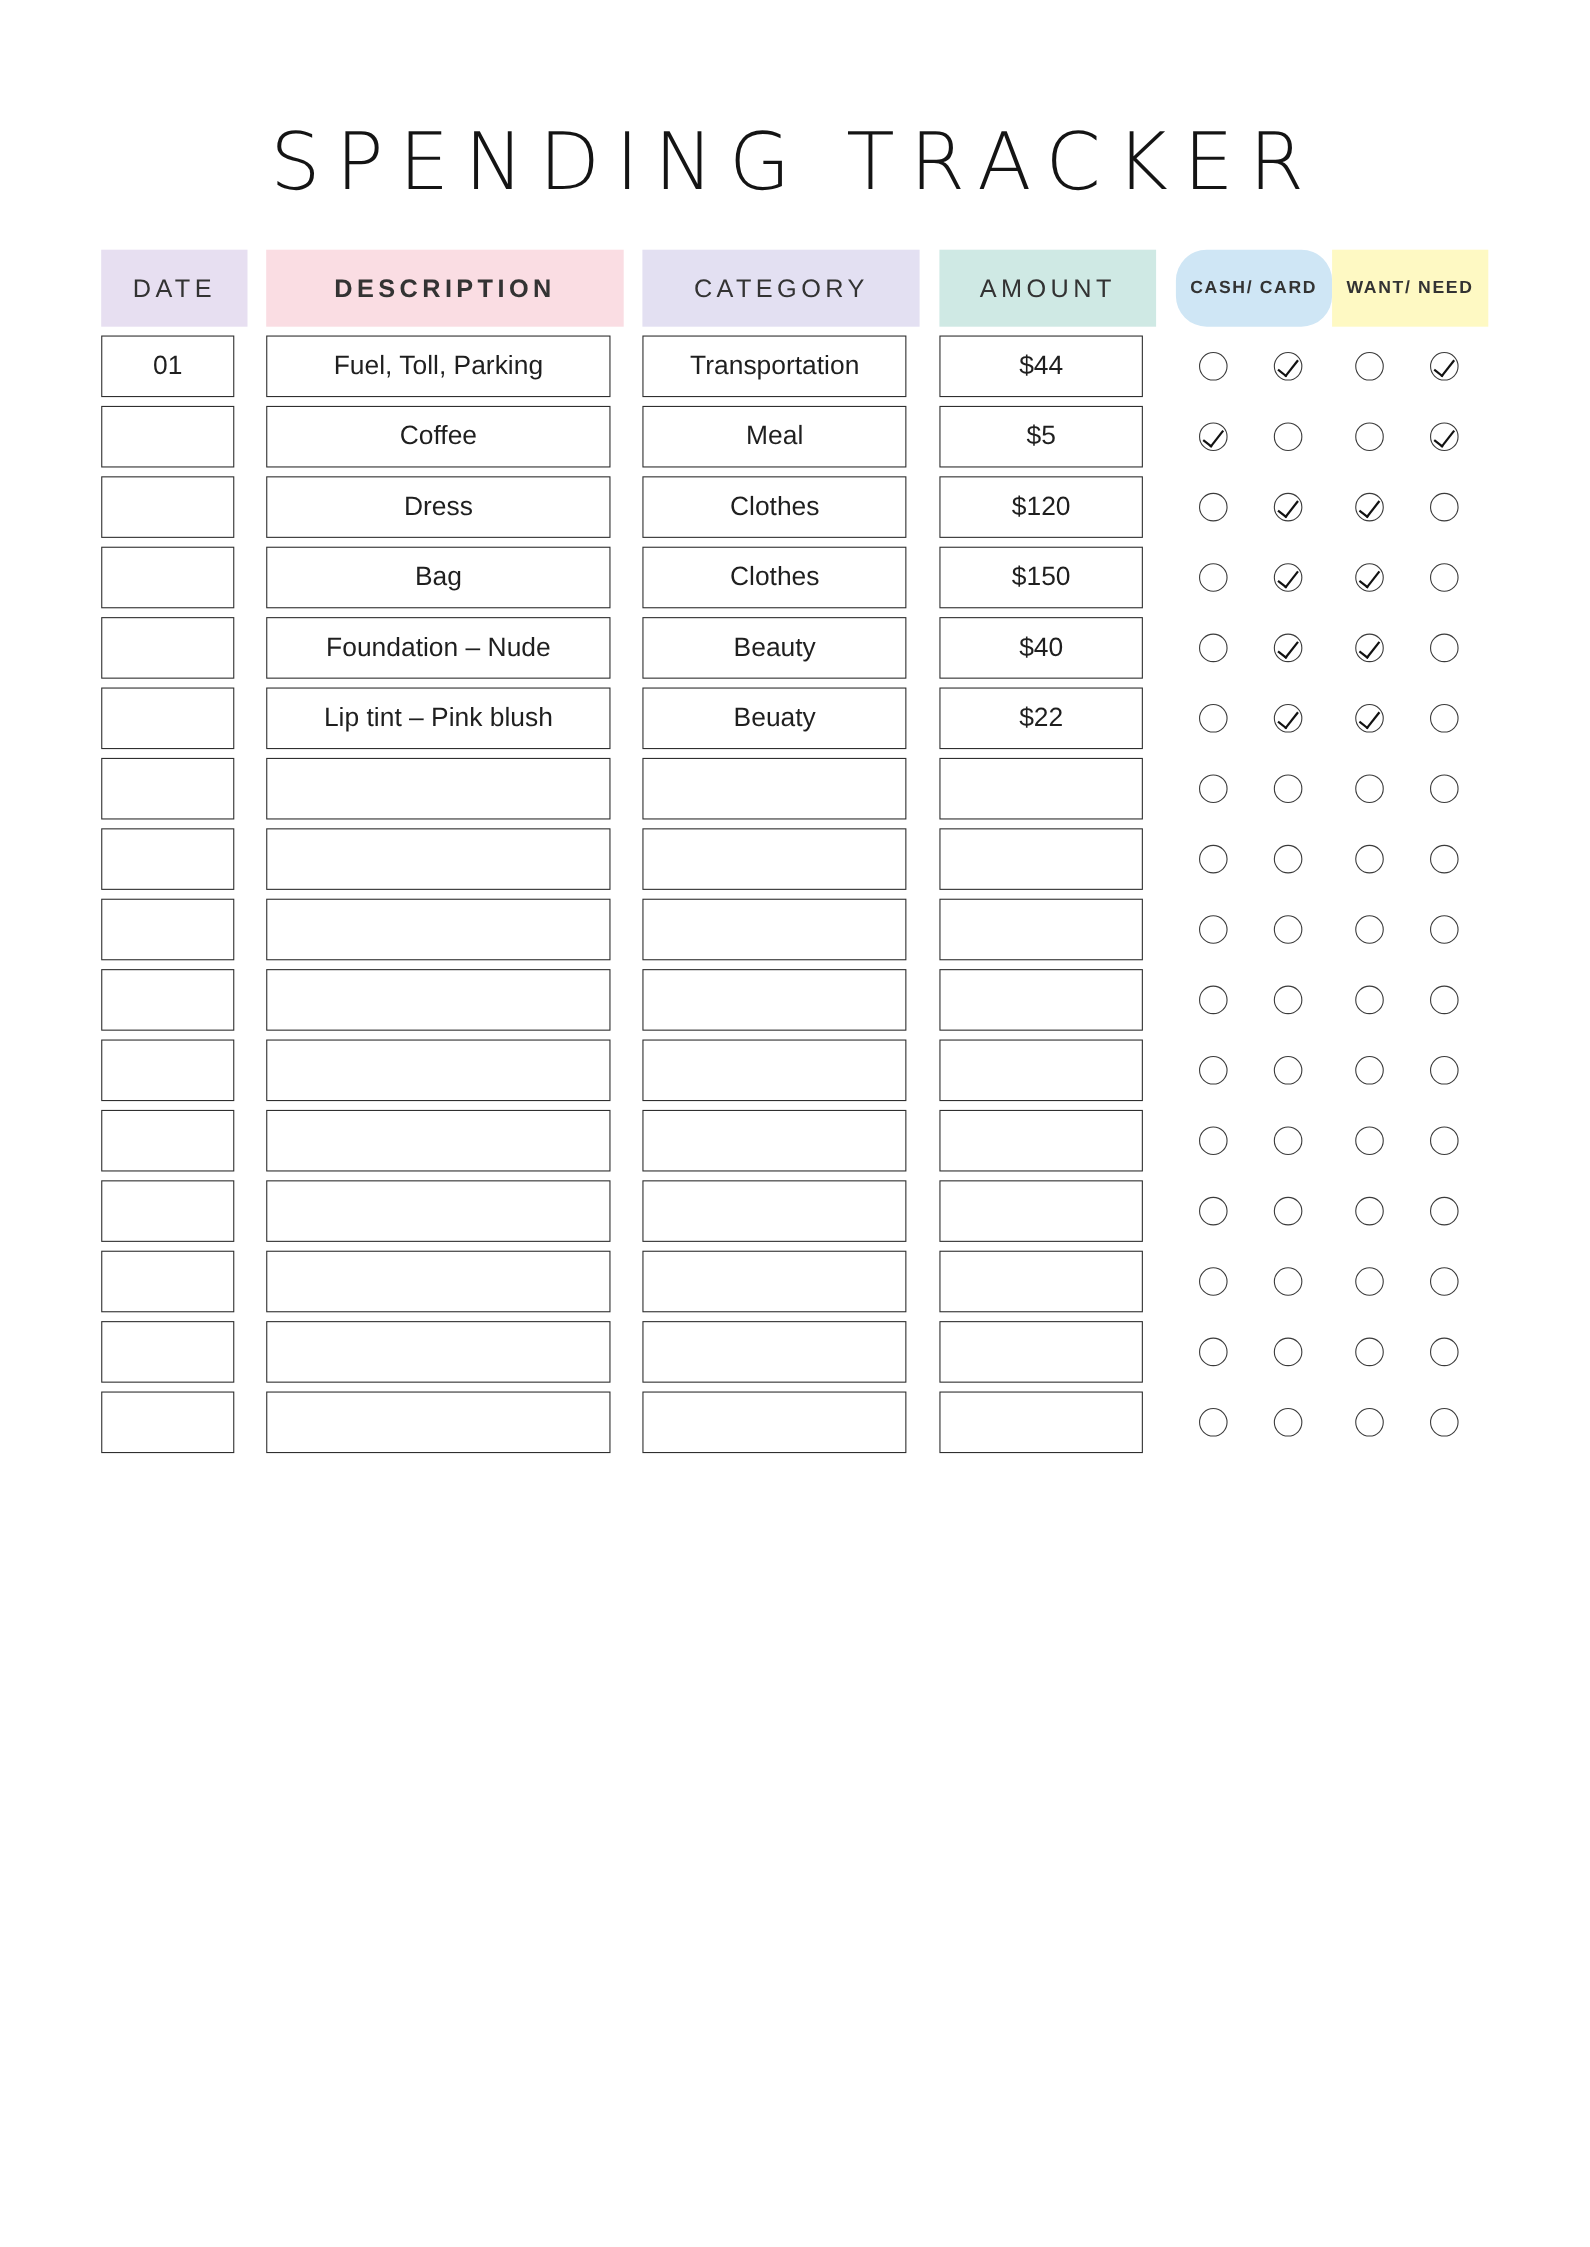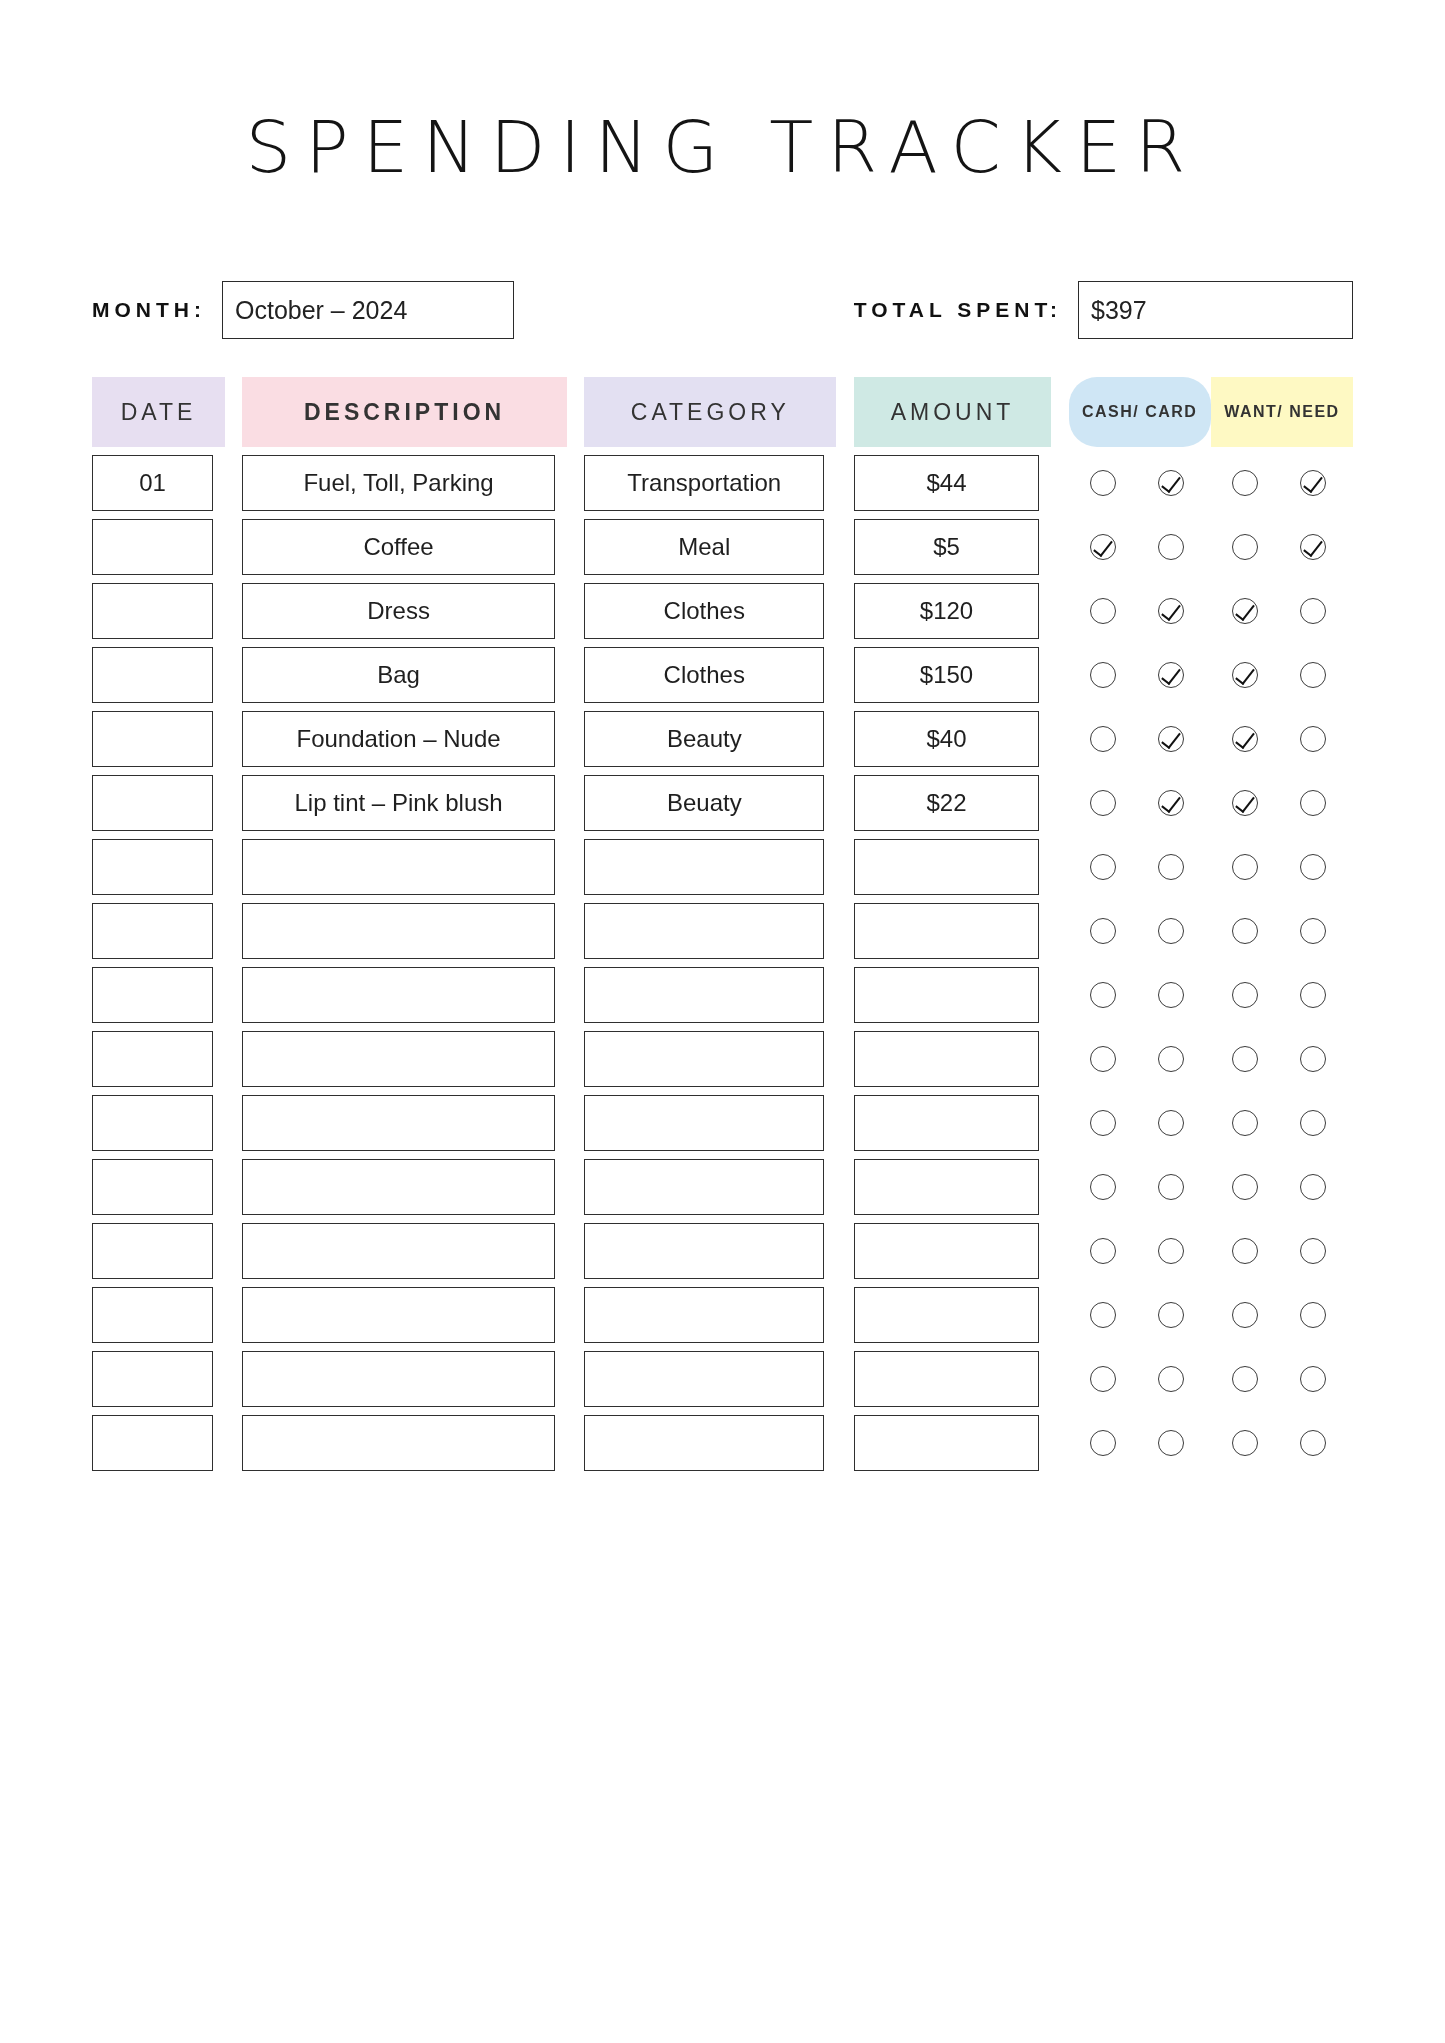--- a/index.html
+++ b/index.html
@@ -126,30 +126,20 @@
     transform: rotate(38deg);
   }
 </style>
 </head>
 <body>
 
 <div class="page">
 
   <h1 class="title">SPENDING TRACKER</h1>
 
-  <div class="meta-row">
-    <div class="meta-group">
-      <span class="meta-label">MONTH:</span>
-      <div class="meta-box month-box">October – 2024</div>
-    </div>
-    <div class="meta-group">
-      <span class="meta-label">TOTAL SPENT:</span>
-      <div class="meta-box total-box">$397</div>
-    </div>
-  </div>
 
   <table class="tracker">
     <tbody>
         <tr class="hdr">
       <td class="h-date">DATE</td>
       <td class="spacer"></td>
       <td class="h-desc">DESCRIPTION</td>
       <td class="spacer"></td>
       <td class="h-cat">CATEGORY</td>
       <td class="spacer"></td>

